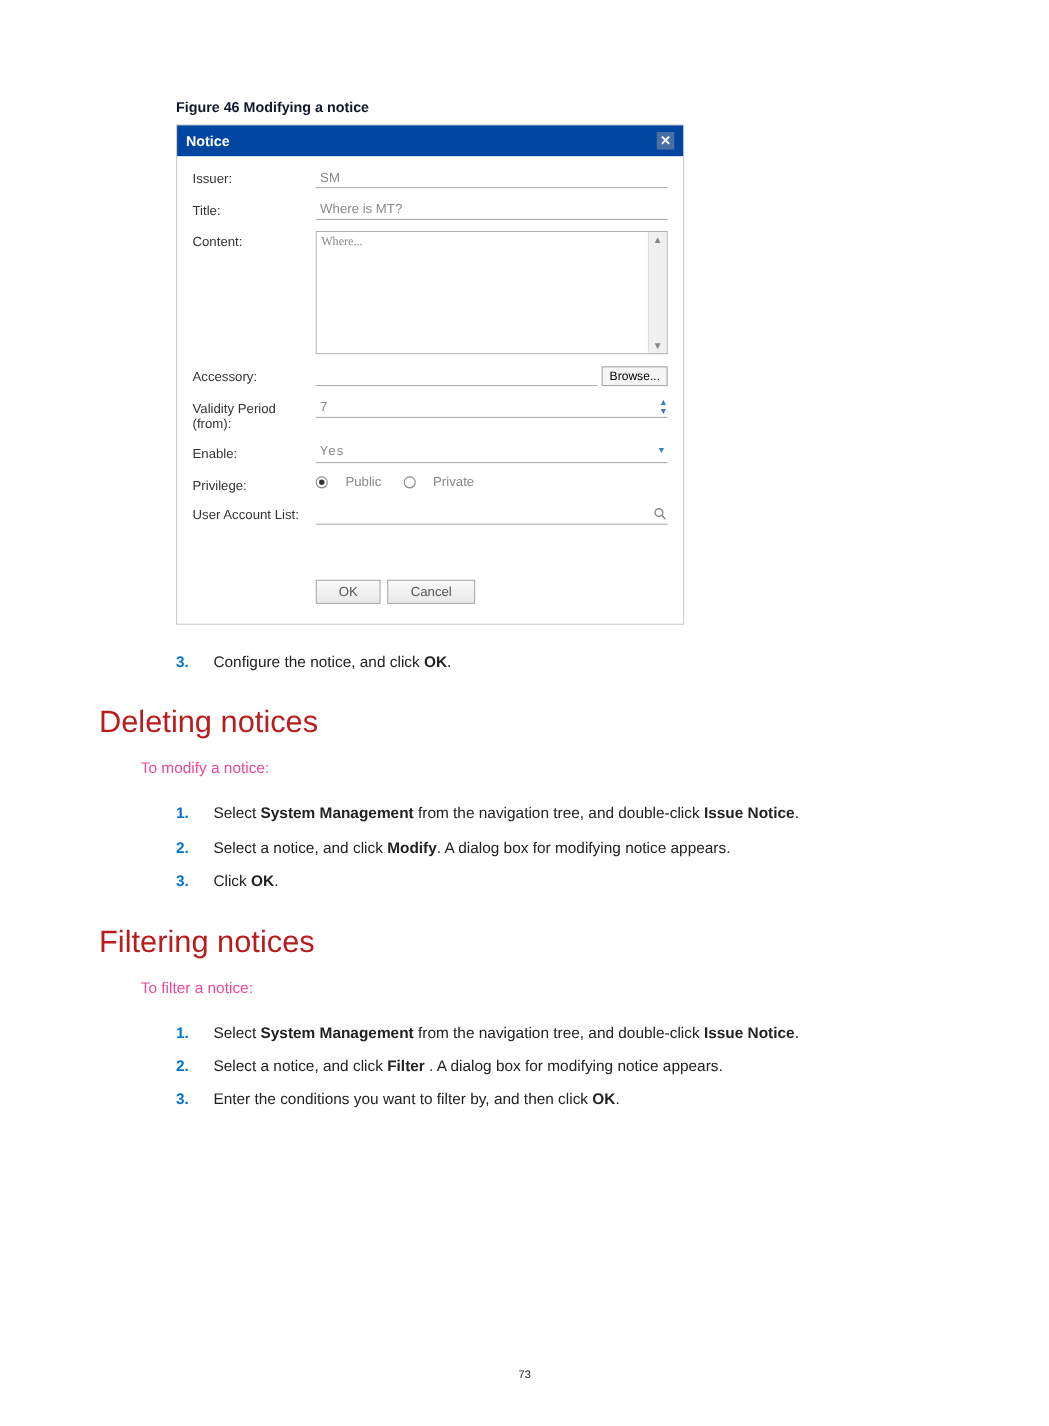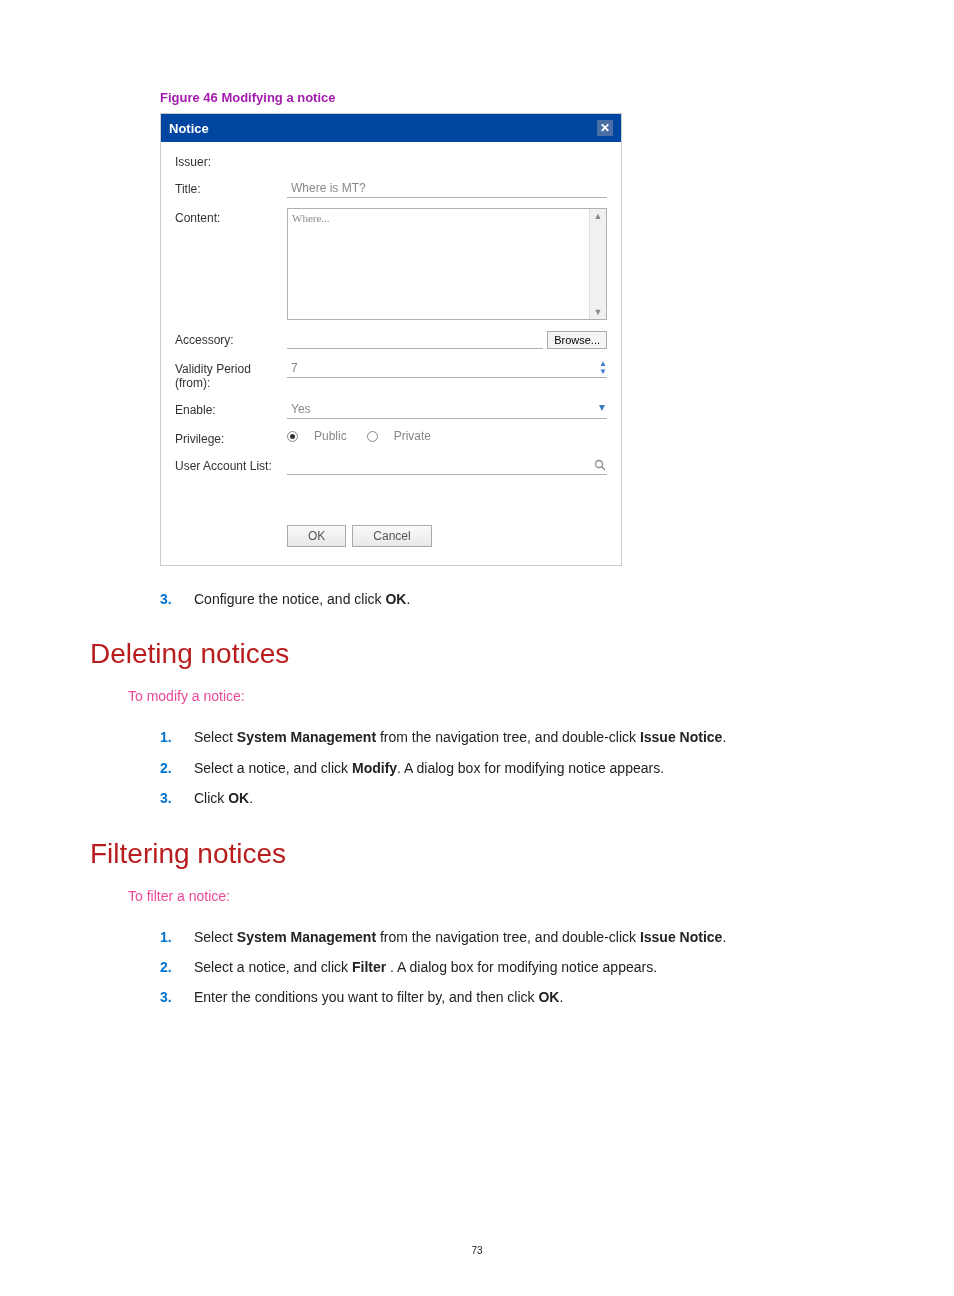--- a/index.html
+++ b/index.html
@@ -5,21 +5,21 @@
     * { margin: 0; padding: 0; box-sizing: border-box; }
     body {
       font-family: Arial, Helvetica, sans-serif;
       background: #fff;
       width: 954px;
       height: 1296px;
       position: relative;
       padding: 90px 90px 0 90px;
     }
     .figure-caption {
-      color: #a21caf;
+      color: #0f172a;
       font-size: 13px;
       font-weight: bold;
       margin-left: 70px;
       margin-bottom: 8px;
     }
     .dialog {
       width: 462px;
       margin-left: 70px;
       border: 1px solid #ccc;
     }
@@ -132,20 +132,21 @@
       font-size: 8px;
       color: #3a7bc8;
       line-height: 1;
       cursor: pointer;
     }
     .select-wrap {
       width: 100%;
       border-bottom: 1px solid #b0b0b0;
       display: flex;
       align-items: flex-start;
+      font-family: Liberation Mono, monospace;
     }
     .select-value {
       flex: 1;
       font-size: 12px;
       padding: 2px 4px;
       color: #888;
     }
     .select-arrow {
       color: #3a7bc8;
       font-size: 12px;
@@ -264,20 +265,23 @@
 
 <div class="dialog">
   <div class="dialog-header">
     <span>Notice</span>
     <span class="close-btn">✕</span>
   </div>
   <div class="dialog-body">
 
     <div class="form-row">
       <div class="form-label">Issuer:</div>
+      <div class="form-control">
+        <input class="text-input" value="SM" style="">
+      </div>
     </div>
 
     <div class="form-row">
       <div class="form-label">Title:</div>
       <div class="form-control">
         <input class="text-input" value="Where is MT?" style="">
       </div>
     </div>
 
     <div class="form-row">

